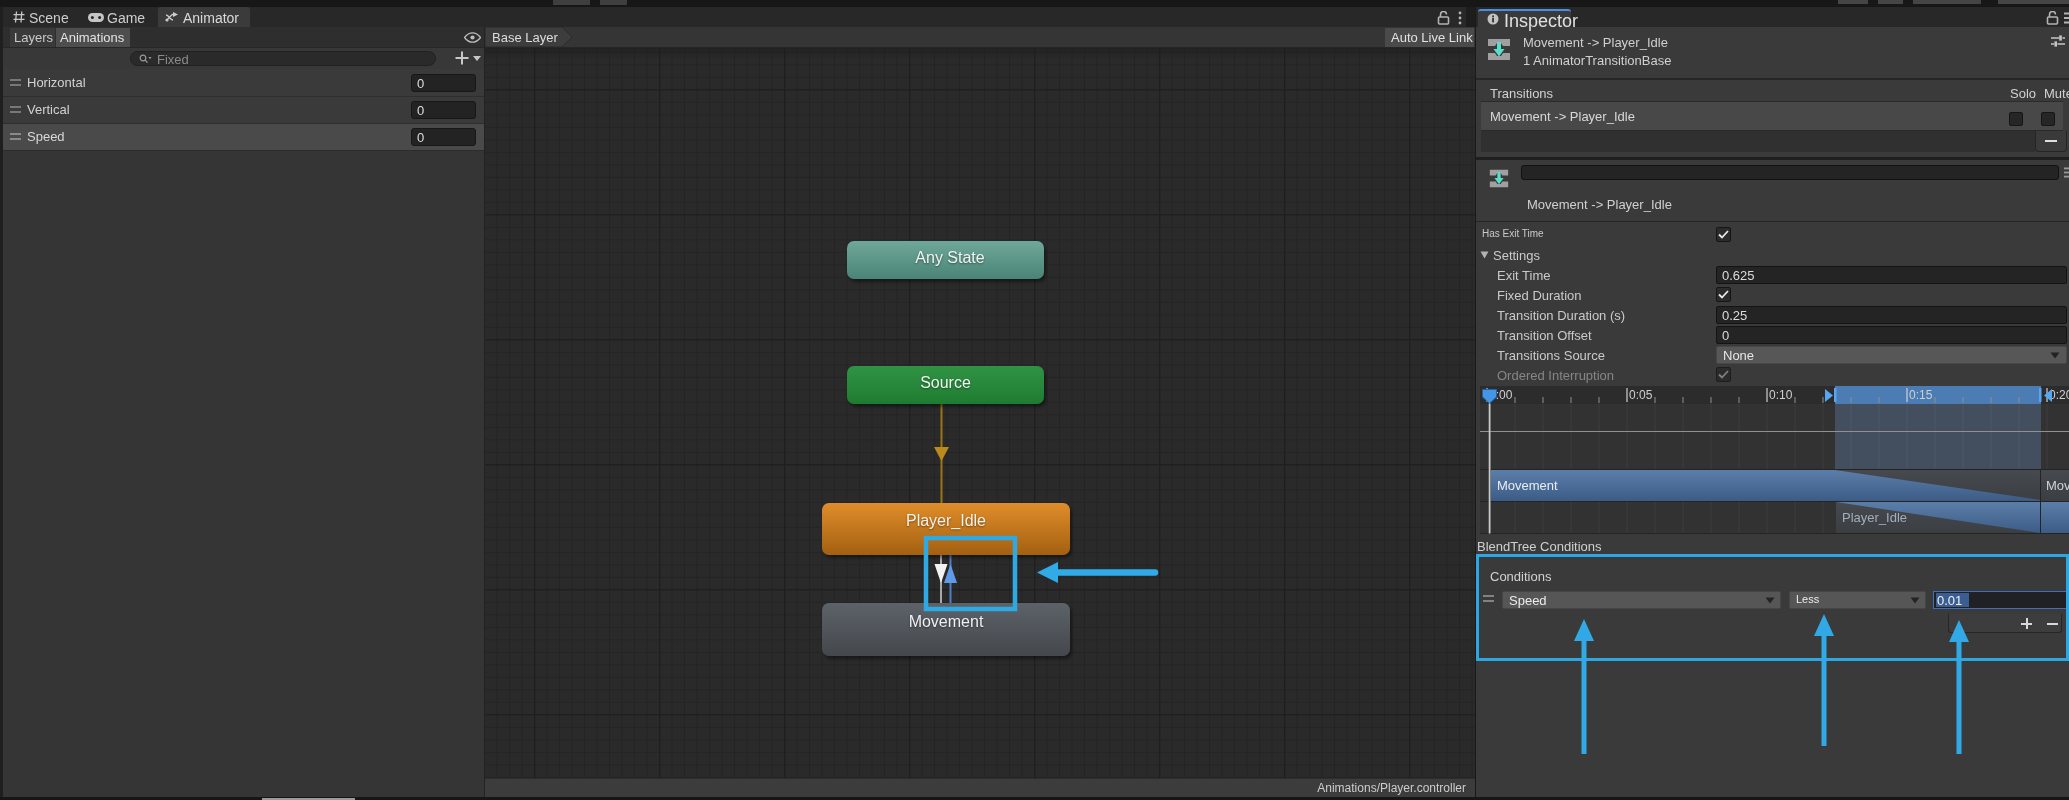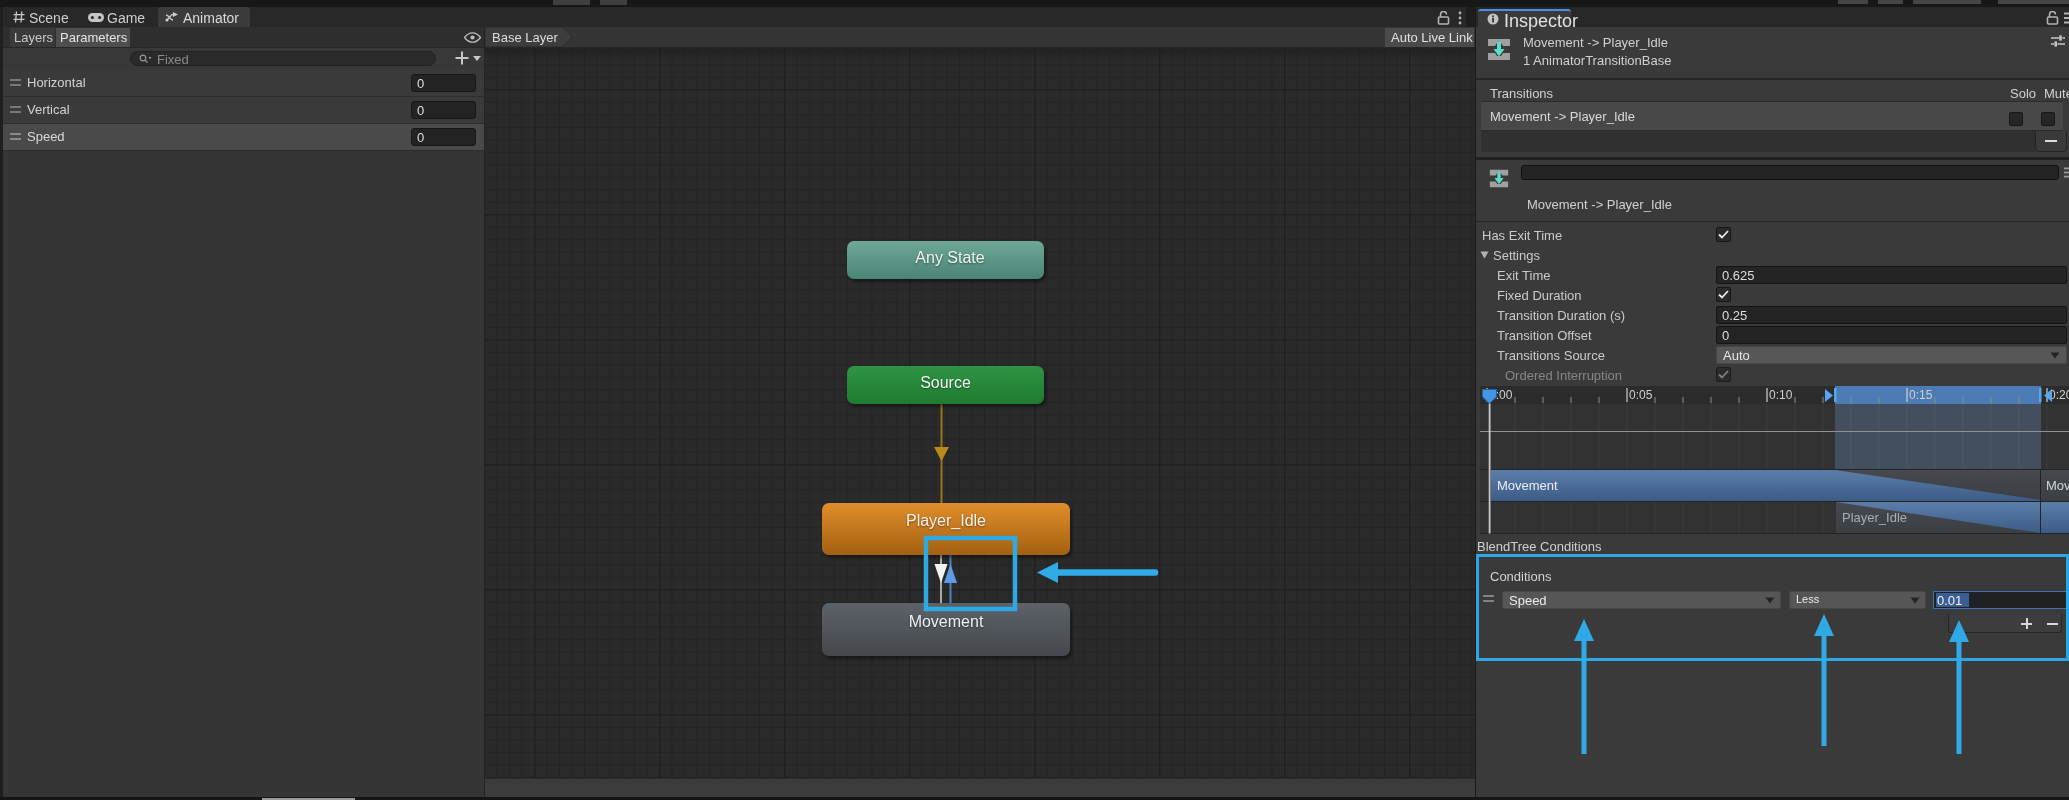--- a/index.html
+++ b/index.html
@@ -58,21 +58,21 @@
     <circle cx="4" cy="12" r="1.4" fill="#b3b3b3"></circle>
   </svg>
 
   <div class="abs" style="left:0;top:27px;width:484px;height:773px;background:#353535;"></div>
   <div class="abs" style="left:0;top:7px;width:3px;height:793px;background:#1f1f1f;"></div>
 
   <div class="abs" style="left:3px;top:27px;width:481px;height:20px;background:#2e2e2e;"></div>
   <div class="abs" style="left:10px;top:28px;width:45px;height:19px;background:#3a3a3a;"></div>
   <div class="abs txt" style="left:14px;top:30px;font-size:13px;color:#c9c9c9;">Layers</div>
   <div class="abs" style="left:56px;top:28px;width:74px;height:19px;background:#4e4e4e;"></div>
-  <div class="abs txt" style="left:60px;top:30px;font-size:13px;color:#e4e4e4;">Parameters</div>
+  <div class="abs txt" style="left:60px;top:30px;font-size:13px;color:#e4e4e4;">Animations</div>
   <svg class="abs" style="left:464px;top:32px;" width="17" height="11" viewBox="0 0 17 11">
     <path d="M0.5 5.5 C3.5 1.5 6 0.8 8.5 0.8 C11 0.8 13.5 1.5 16.5 5.5 C13.5 9.5 11 10.2 8.5 10.2 C6 10.2 3.5 9.5 0.5 5.5 Z" fill="none" stroke="#bdbdbd" stroke-width="1.3"></path>
     <circle cx="8.5" cy="5.5" r="2.1" fill="#bdbdbd"></circle>
   </svg>
   <div class="abs" style="left:3px;top:47px;width:481px;height:1px;background:#272727;"></div>
 
   <div class="abs" style="left:3px;top:48px;width:481px;height:21px;background:#383838;"></div>
   <div class="abs" style="left:130px;top:51px;width:306px;height:15px;background:#2a2a2a;border:1px solid #212121;border-radius:8px;"></div>
   <svg class="abs" style="left:139px;top:54px;" width="13" height="10" viewBox="0 0 13 10">
     <circle cx="4" cy="4" r="2.8" fill="none" stroke="#9a9a9a" stroke-width="1.2"></circle>
@@ -159,20 +159,21 @@
   <div class="abs" style="left:822px;top:603px;width:248px;height:53px;border-radius:7px;background:linear-gradient(#5d6268,#44484d);box-shadow:2px 3px 3px rgba(0,0,0,0.40);"></div>
   <div class="abs txt" style="left:822px;top:613px;width:248px;text-align:center;font-size:16px;color:#eef0f2;text-shadow:0 1px 2px rgba(0,0,0,0.45);">Movement</div>
 
   <svg class="abs" style="left:485px;top:48px;" width="990" height="730" viewBox="0 0 990 730">
     <rect x="441" y="490" width="89" height="71" fill="none" stroke="#2fa9e4" stroke-width="4.5"></rect>
     <path d="M552 524.5 L573 514 L573 535 Z" fill="#31abe7"></path>
     <line x1="571" y1="524.5" x2="670" y2="524.5" stroke="#31abe7" stroke-width="6.5" stroke-linecap="round"></line>
   </svg>
 
   <div class="abs" style="left:485px;top:778px;width:990px;height:19px;background:#3c3c3c;border-top:1px solid #2d2d2d;"></div>
+  <div class="abs txt" style="left:485px;top:781px;width:981px;text-align:right;font-size:12px;color:#cccccc;">Animations/Player.controller</div>
   <div class="abs" style="left:0;top:797px;width:2069px;height:3px;background:#161616;"></div>
   <div class="abs" style="left:262px;top:798px;width:93px;height:2px;background:#9a9a9a;"></div>
 
   <div class="abs" style="left:1475px;top:7px;width:1px;height:790px;background:#191919;"></div>
   <div class="abs" style="left:1476px;top:7px;width:593px;height:20px;background:#282828;"></div>
   <div class="abs" style="left:1476px;top:27px;width:593px;height:770px;background:#3a3a3a;"></div>
 
   <div class="abs" style="left:1478px;top:9px;width:93px;height:18px;background:#3a3a3a;border-top:2px solid #4a8ee4;border-radius:3px 3px 0 0;"></div>
   <svg class="abs" style="left:1487px;top:13px;" width="12" height="12" viewBox="0 0 12 12">
     <circle cx="6" cy="6" r="5.5" fill="#c3c3c3"></circle>
@@ -226,21 +227,21 @@
   </svg>
   <div class="abs" style="left:1521px;top:165px;width:538px;height:15px;background:#242424;border:1px solid #111111;border-radius:3px;"></div>
   <svg class="abs" style="left:2064px;top:167px;" width="5" height="12" viewBox="0 0 5 12">
     <rect x="0" y="0.5" width="5" height="1.8" fill="#9a9a9a"></rect>
     <rect x="0" y="4.6" width="5" height="1.8" fill="#9a9a9a"></rect>
     <rect x="0" y="8.7" width="5" height="1.8" fill="#9a9a9a"></rect>
   </svg>
   <div class="abs txt" style="left:1527px;top:197px;font-size:13px;color:#d0d0d0;">Movement -&gt; Player_Idle</div>
   <div class="abs" style="left:1476px;top:221px;width:593px;height:1px;background:#262626;"></div>
 
-  <div class="abs txt" style="left:1482px;top:228px;font-size:13px;color:#cacaca;">Has Exit Time</div>
+  <div class="abs txt" style="left:1482px;top:228px;font-size:10px;color:#cacaca;">Has Exit Time</div>
   <div class="abs" style="left:1716px;top:227px;width:15px;height:15px;background:#2b2b2b;border:1px solid #151515;border-radius:2px;"></div>
   <svg class="abs" style="left:1718px;top:230px;" width="11" height="9" viewBox="0 0 11 9">
       <path d="M1 4.5 L4 7.5 L10 1" stroke="#e8e8e8" stroke-width="1.8" fill="none"></path>
     </svg>
   <svg class="abs" style="left:1480px;top:251px;" width="9" height="8" viewBox="0 0 9 8">
       <path d="M0.5 0.5 L8.5 0.5 L4.5 7.5 Z" fill="#b2b2b2"></path>
     </svg>
   <div class="abs txt" style="left:1493px;top:248px;font-size:13px;color:#cacaca;">Settings</div>
   <div class="abs txt" style="left:1497px;top:268px;font-size:13px;color:#cacaca;">Exit Time</div>
   <div class="abs" style="left:1716px;top:266px;width:351px;height:18px;background:#242424;border:1px solid #141414;border-radius:2px;"></div>
@@ -251,25 +252,25 @@
       <path d="M1 4.5 L4 7.5 L10 1" stroke="#e8e8e8" stroke-width="1.8" fill="none"></path>
     </svg>
   <div class="abs txt" style="left:1497px;top:308px;font-size:13px;color:#cacaca;">Transition Duration (s)</div>
   <div class="abs" style="left:1716px;top:306px;width:351px;height:18px;background:#242424;border:1px solid #141414;border-radius:2px;"></div>
   <div class="abs txt" style="left:1722px;top:308px;font-size:13px;color:#dcdcdc;">0.25</div>
   <div class="abs txt" style="left:1497px;top:328px;font-size:13px;color:#cacaca;">Transition Offset</div>
   <div class="abs" style="left:1716px;top:326px;width:351px;height:18px;background:#242424;border:1px solid #141414;border-radius:2px;"></div>
   <div class="abs txt" style="left:1722px;top:328px;font-size:13px;color:#dcdcdc;">0</div>
   <div class="abs txt" style="left:1497px;top:348px;font-size:13px;color:#cacaca;">Transitions Source</div>
   <div class="abs" style="left:1716px;top:346px;width:351px;height:18px;background:#575757;border:1px solid #474747;border-radius:2px;"></div>
-  <div class="abs txt" style="left:1723px;top:348px;font-size:13px;color:#e6e6e6;">Auto</div>
+  <div class="abs txt" style="left:1723px;top:348px;font-size:13px;color:#e6e6e6;">None</div>
   <svg class="abs" style="left:2050px;top:352px;" width="10" height="7" viewBox="0 0 10 7">
       <path d="M0.5 0.5 L9.5 0.5 L5 6.5 Z" fill="#222222"></path>
     </svg>
-  <div class="abs txt" style="left:1497px;top:368px;font-size:13px;color:#868686;margin-left:8px;">Ordered Interruption</div>
+  <div class="abs txt" style="left:1497px;top:368px;font-size:13px;color:#868686;">Ordered Interruption</div>
   <div class="abs" style="left:1716px;top:367px;width:15px;height:15px;background:#2b2b2b;border:1px solid #1d1d1d;border-radius:2px;"></div>
   <svg class="abs" style="left:1718px;top:370px;" width="11" height="9" viewBox="0 0 11 9">
       <path d="M1 4.5 L4 7.5 L10 1" stroke="#808080" stroke-width="1.8" fill="none"></path>
     </svg>
 
   <svg class="abs" style="left:1480px;top:386px;" width="589" height="148" viewBox="0 0 589 148">
     <rect x="0" y="0" width="589" height="18" fill="#2c2c2c"></rect>
     <rect x="0" y="18" width="589" height="130" fill="#323232"></rect>
     <g stroke="#3c3c3c" stroke-width="1">
       <line x1="35" y1="18" x2="35" y2="148"></line>

